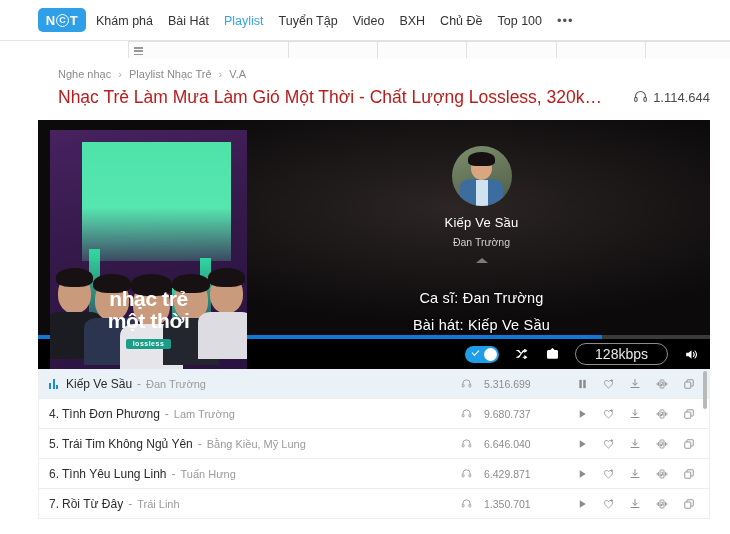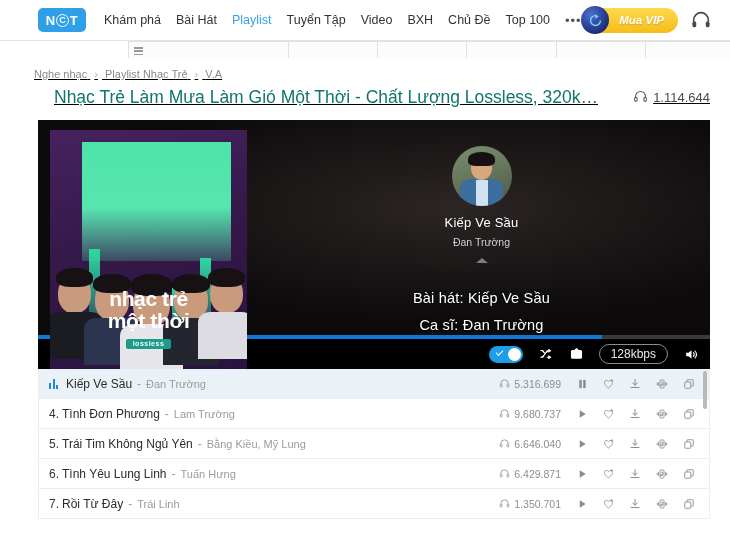--- a/index.html
+++ b/index.html
@@ -25,21 +25,21 @@
     border-radius: 5px;
     display: flex; align-items: center; justify-content: center;
     color: #fff; font-size: 13px; font-weight: bold; letter-spacing: .5px;
     flex: 0 0 auto;
   }
   .logo .c-ring {
     display: inline-flex; align-items: center; justify-content: center;
     width: 13px; height: 13px; border: 1.4px solid #fff; border-radius: 50%;
     font-size: 9px; font-weight: bold; line-height: 1; margin: 0 .5px;
   }
-  .nav-links { display: flex; align-items: center; gap: 15px; margin-left: 18px; }
+  .nav-links { display: flex; align-items: flex-end; gap: 15px; margin-left: 10px; }
   .nav-link {
     font-size: 12.5px; color: #333; white-space: nowrap; cursor: pointer;
   }
   .nav-link.active { color: #36a4e8; }
   .nav-dots { font-size: 13px; color: #555; letter-spacing: 1px; cursor: pointer; }
   .nav-right {
     margin-left: auto; display: flex; align-items: center; gap: 12px;
   }
   .vip {
     position: relative; display: flex; align-items: center;
@@ -69,28 +69,28 @@
   .strip-inner {
     position: absolute; left: 128px; right: -6px; top: 0; height: 22px;
     display: flex; border: 1px solid #e0e0e0; background: #fcfcfc;
   }
   .strip-cell { border-right: 1px solid #e0e0e0; flex: 1 1 auto; }
   .strip-cell.first { flex: 0 0 160px; display: flex; align-items: center; padding-left: 5px; }
   .burger { width: 9px; }
   .burger i { display: block; height: 1.6px; background: #999; margin-bottom: 1.6px; }
 
   
-  .page { padding: 10px 20px 0 34px; text-decoration: underline; }
+  .page { padding: 10px 20px 0 58px; }
   .crumbs { font-size: 11px; color: #8a8a8a; margin-bottom: 7px; }
   .crumbs span { cursor: pointer; }
   .crumbs .sep { margin: 0 4px; color: #b0b0b0; }
   .title-row { display: flex; align-items: center; justify-content: space-between; }
   .title {
-    font-size: 17.5px; color: #0f766e; font-weight: normal;
-    white-space: nowrap; overflow: hidden; text-overflow: clip; max-width: 545px; margin-left: 20px;
+    font-size: 17.5px; color: #b91c1c; font-weight: normal;
+    white-space: nowrap; overflow: hidden; text-overflow: clip; max-width: 545px;
   }
   .listens { display: flex; align-items: center; gap: 5px; color: #4a4a4a; font-size: 13px; }
   .listens svg { width: 15px; height: 15px; }
 
   
   .player {
     margin: 12px 20px 0 38px;
     background: #000;
     position: relative;
     height: 249px;
@@ -204,43 +204,43 @@
   .toggle {
     width: 34px; height: 17px; border-radius: 9px; background: #1e9ee8;
     position: relative; cursor: pointer;
   }
   .toggle .knob { position: absolute; right: 2px; top: 2px; width: 13px; height: 13px;
     border-radius: 50%; background: #fff; }
   .toggle .tick { position: absolute; left: 7px; top: 4px; width: 7px; height: 4px;
     border-left: 1.6px solid #fff; border-bottom: 1.6px solid #fff;
     transform: rotate(-45deg); }
   .kbps {
-    border: 1px solid #8d8d8d; border-radius: 11px; padding: 2px 11px;
-    color: #e9e9e9; font-size: 12px; cursor: pointer;
+    border: 1px solid #8d8d8d; border-radius: 11px; padding: 2px 19px;
+    color: #e9e9e9; font-size: 14px; cursor: pointer;
   }
 
   
   .list {
     margin: 0 20px 0 38px; position: relative;
     border-left: 1px solid #eee; border-right: 1px solid #eee;
   }
   .row {
     display: flex; align-items: center; height: 30px;
     border-bottom: 1px solid #ededed; padding: 0 14px 0 10px;
     font-size: 12px; cursor: pointer;
   }
   .row.playing { background: #eaf1f7; }
   .row .eq { display: flex; align-items: flex-end; gap: 1.5px; height: 10px; margin-right: 5px; }
   .row .eq i { width: 2px; background: #1f8ad6; }
   .num { color: #333; margin-right: 3px; }
   .song { color: #2b2b2b; }
   .dash { color: #9a9a9a; margin: 0 5px; }
   .artist { color: #9b9b9b; font-size: 11px; }
   .row-right { margin-left: auto; display: flex; align-items: center; }
-  .plays { display: flex; align-items: center; gap: 4px; color: #8d8d8d; font-size: 10.5px; width: 100px; justify-content: flex-end; }
+  .plays { display: flex; align-items: center; gap: 12px; color: #8d8d8d; font-size: 10.5px; width: 100px; }
   .plays svg { width: 11px; height: 11px; }
   .acts { display: flex; align-items: center; gap: 14px; margin-left: 16px; }
   .acts span { cursor: pointer; display: flex; align-items: center; }
   .acts svg { display: block; }
   .scrollbar {
     position: absolute; right: 2px; top: 2px; width: 4px; height: 38px;
     background: #b9b9b9; border-radius: 2px; cursor: pointer;
   }
 </style>
 </head>
@@ -256,37 +256,20 @@
     <div class="nav-link">Khám phá</div>
     <div class="nav-link">Bài Hát</div>
     <div class="nav-link active">Playlist</div>
     <div class="nav-link">Tuyển Tập</div>
     <div class="nav-link">Video</div>
     <div class="nav-link">BXH</div>
     <div class="nav-link">Chủ Đề</div>
     <div class="nav-link">Top 100</div>
     <div class="nav-dots">•••</div>
   </div>
-  <div class="nav-right">
-    <div class="vip">
-      <span class="vip-orb">
-        <svg viewBox="0 0 24 24">
-            <path d="M12 3a9 9 0 1 0 9 9h-2.2A6.8 6.8 0 1 1 12 5.2V9l5-3.6L12 2v1z" fill="#7fd4ff"></path>
-          </svg>
-      </span>
-      <span>Mua VIP</span>
-    </div>
-    <div class="headphone-top">
-      <svg viewBox="0 0 24 24" fill="none" stroke="#4a4a4a" stroke-width="1.8">
-        <path d="M4 14v-2a8 8 0 0 1 16 0v2"></path>
-        <rect x="2.6" y="13.4" width="4.2" height="6.6" rx="2.1" fill="#4a4a4a" stroke="none"></rect>
-        <rect x="17.2" y="13.4" width="4.2" height="6.6" rx="2.1" fill="#4a4a4a" stroke="none"></rect>
-      </svg>
-    </div>
-  </div>
 </div>
 
 <div class="strip">
   <div class="strip-inner">
     <div class="strip-cell first">
       <div class="burger">
           <i></i>
           <i></i>
           <i></i>
         </div>
@@ -376,22 +359,22 @@
     <div class="avatar">
       <div class="a-suit"></div>
         <div class="a-shirt"></div>
       <div class="a-head"></div>
         <div class="a-hair"></div>
     </div>
     <div class="np-title">Kiếp Ve Sầu</div>
     <div class="np-artist">Đan Trường</div>
     <div class="np-caret"></div>
     <div class="karaoke">
+      <div>Ca sĩ: Đan Trường</div>
       <div>Bài hát: Kiếp Ve Sầu</div>
-      <div>Ca sĩ: Đan Trường</div>
     </div>
   </div>
 
   <div class="ctrls">
     <div class="progress">
         <i></i>
       </div>
     <div class="ctrl-btn c-prev">
       <svg width="12" height="12" viewBox="0 0 24 24">
           <path d="M7 5h2.6v14H7zM20 5v14L10 12z"></path>

